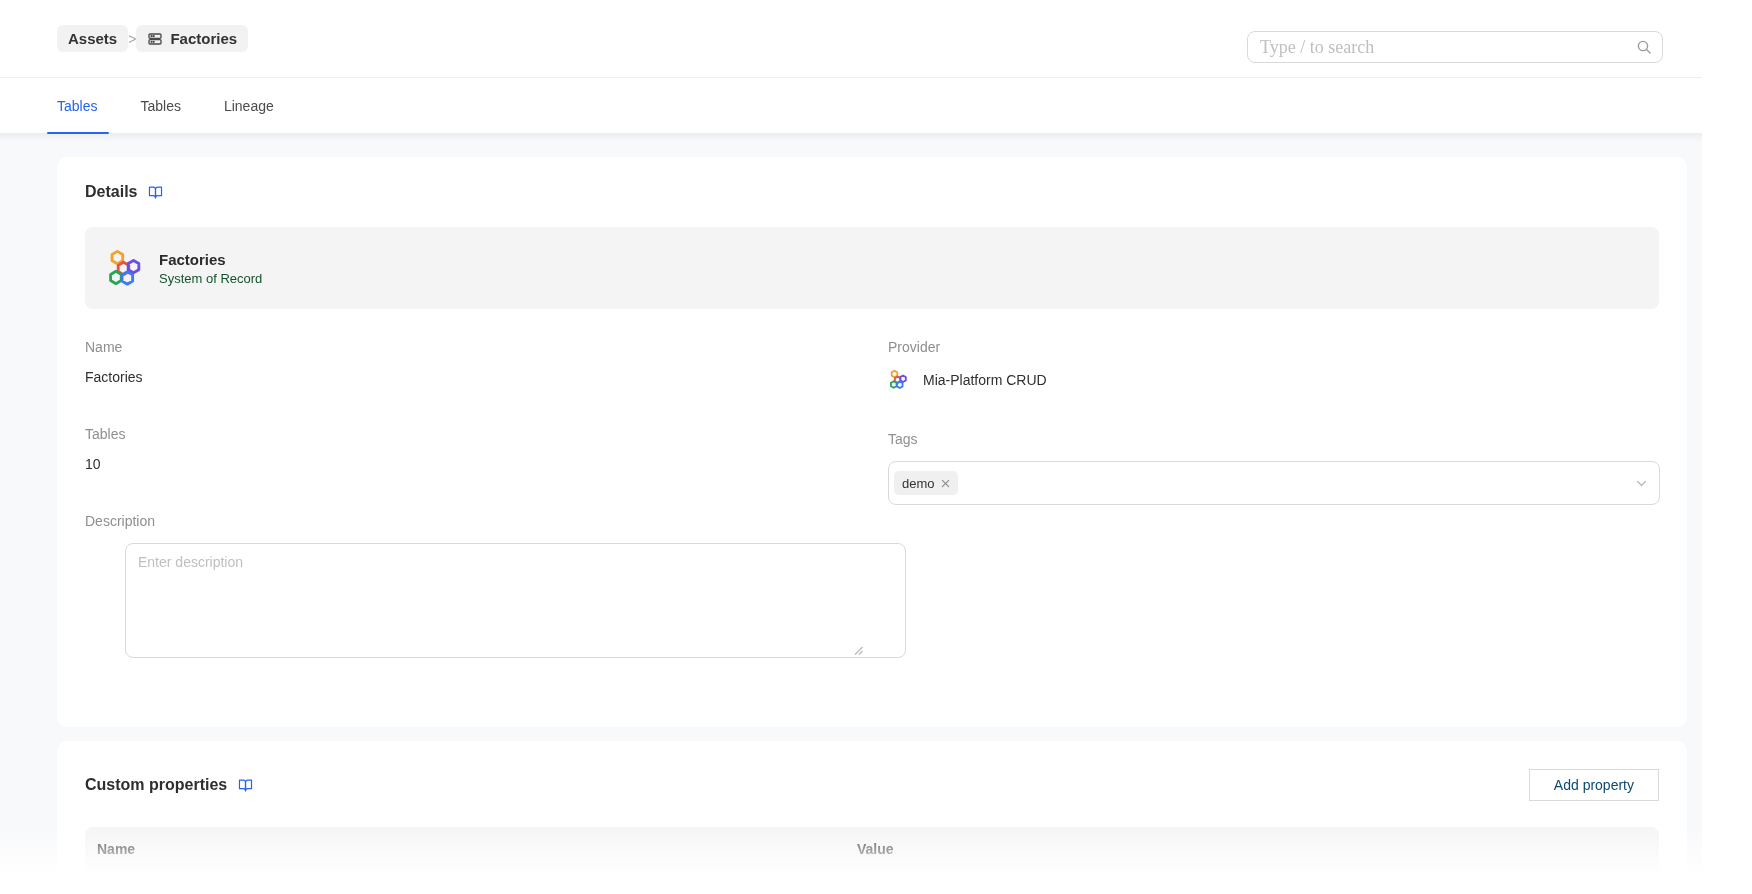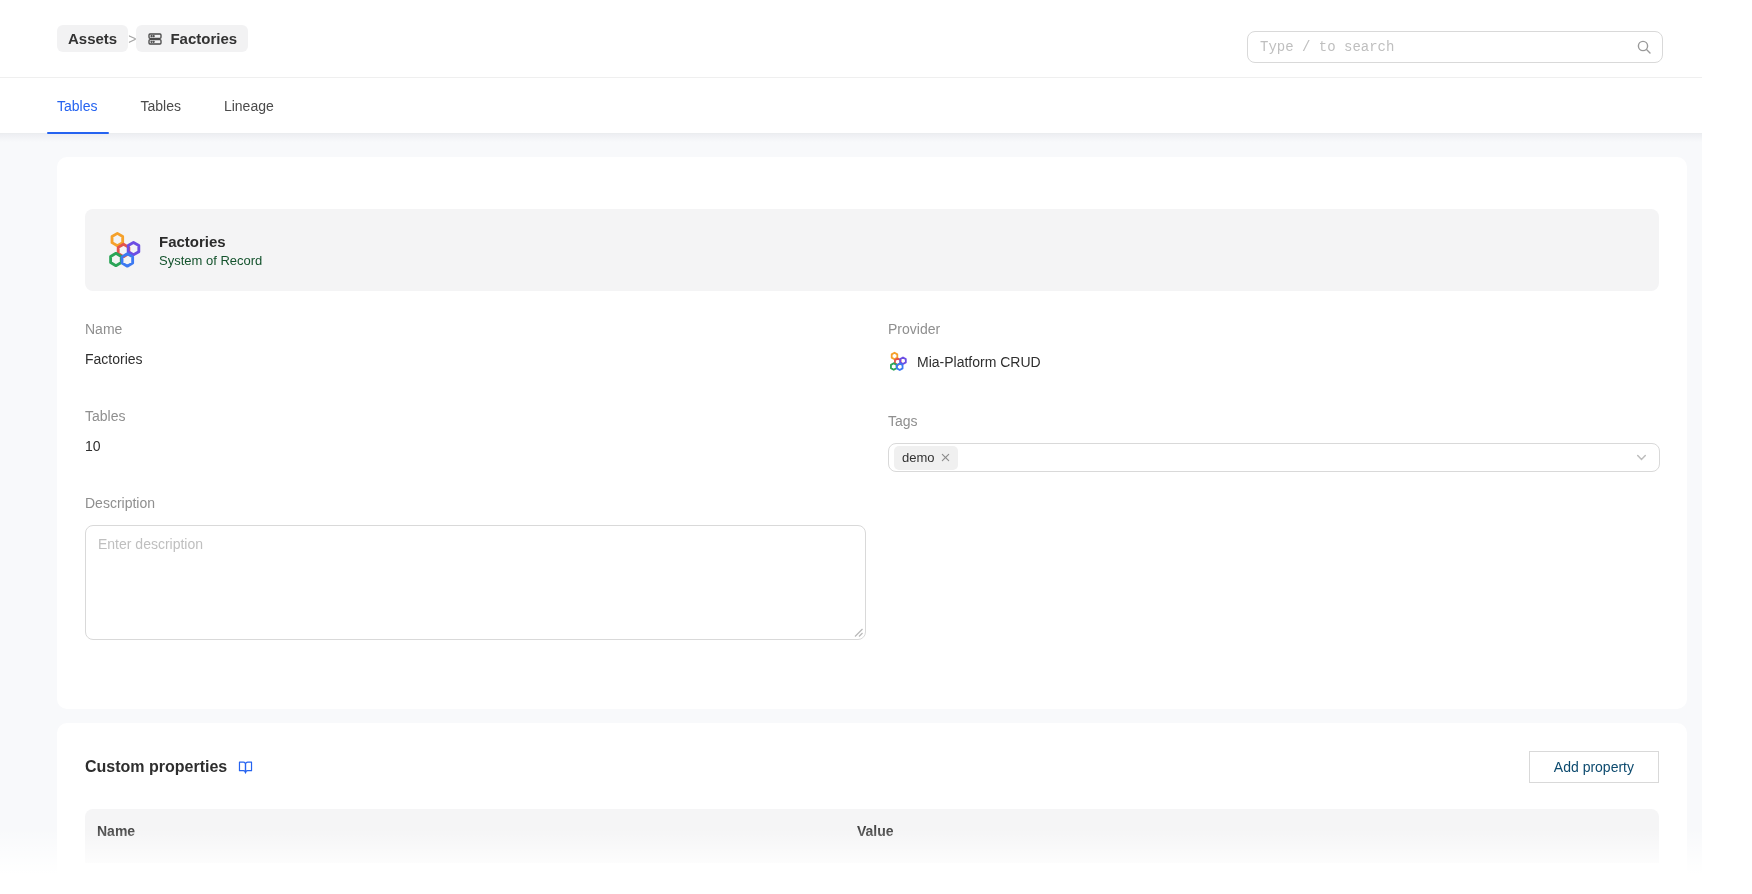--- a/index.html
+++ b/index.html
@@ -11,22 +11,22 @@
   
   .topbar { position:relative; height:78px; background:#fff; border-bottom:1px solid #efefef;
             display:flex; align-items:center; padding-left:57px; }
   .breadcrumb { display:flex; align-items:center; }
   .crumb-pill { display:flex; align-items:center; gap:7px; background:#f2f2f3; border-radius:6px;
                 padding:5px 11px; font-size:15px; font-weight:700; color:#333; cursor:pointer; }
   .crumb-sep { color:#a6a6a6; font-size:14px; }
   .searchbox { position:absolute; left:1247px; top:31px; width:416px; height:32px;
                border:1px solid #d9d9d9; border-radius:8px; background:#fff;
                display:flex; align-items:center; padding:0 10px 0 12px; }
-  .searchbox input { flex:1; border:none; outline:none; font-size:14px; color:#333;
-                     font-family:Liberation Mono, monospace; background:transparent; }
+  .searchbox input { flex:1; border:none; outline:none; font-size:18px; color:#333;
+                     font-family:Liberation Serif, serif; background:transparent; }
   .searchbox input::placeholder { color:#bfbfbf; }
 
   
   .tabbar { position:relative; height:56px; background:#fff; display:flex; align-items:center;
             gap:43px; padding-left:57px; border-bottom:1px solid #ebedef; }
   .tab { position:relative; font-size:14px; color:#4b4b4b; cursor:pointer; height:100%;
          display:flex; align-items:center; }
   .tab.active { color:#2563f0; }
   .tab.active::after { content:""; position:absolute; left:-10px; right:-12px; bottom:-1px;
                        height:2.5px; background:#2563f0; border-radius:2px; }
@@ -46,33 +46,33 @@
 
   .banner { margin-top:26px; background:#f4f4f5; border-radius:8px; height:82px;
             display:flex; align-items:center; gap:16px; padding:0 20px; }
   .banner-name { font-size:15px; font-weight:700; color:#2b2b2b; }
   .banner-sub { font-size:13px; color:#14532d; margin-top:3px; }
 
   .fields { display:grid; grid-template-columns:781px 772px; column-gap:22px; margin-top:30px; }
   .field { margin-bottom:41px; }
   .field-label { font-size:14px; color:#8f8f8f; margin-bottom:14px; }
   .field-value { font-size:14px; color:#2f2f2f; }
-  .provider-row { display:flex; align-items:center; gap:9px; font-size:14px; color:#2f2f2f; }
-
-  .tags-select { width:772px; height:29px; border:1px solid #d9d9d9; border-radius:8px;
+  .provider-row { display:flex; align-items:center; gap:15px; font-size:14px; color:#2f2f2f; }
+
+  .tags-select { width:772px; height:44px; border:1px solid #d9d9d9; border-radius:8px;
                  background:#fff; display:flex; align-items:center; padding:0 11px 0 5px; cursor:pointer; }
   .tag-chip { display:flex; align-items:center; gap:6px; background:#f0f0f0; border-radius:5px;
               height:24px; padding:0 8px; font-size:13px; color:#333; }
   .tag-chip .x { display:flex; align-items:center; cursor:pointer; }
   .tags-spacer { flex:1; }
 
   .desc-wrap { position:relative; width:781px; }
   .desc-wrap textarea { width:781px; height:115px; border:1px solid #d9d9d9; border-radius:8px;
                         resize:none; padding:10px 12px; font-size:14px; font-family:inherit;
-                        color:#333; outline:none; display:block; }
+                        color:#333; outline:none; display:block;margin-left:40px; }
   .desc-wrap textarea::placeholder { color:#bfbfbf; }
   .resize-grip { position:absolute; right:3px; bottom:3px; pointer-events:none; }
 
   .btn-secondary { height:32px; padding:0 24px; background:#fff; border:1px solid #d9d9d9;
                    border-radius:0; font-size:14px; color:#0c4a6e; font-family:inherit; cursor:pointer; }
 
   .prop-table-head { margin-top:26px; background:#f5f5f6; border-radius:8px 8px 0 0; height:54px;
                      display:grid; grid-template-columns:760px 1fr; align-items:start;
                      padding:14px 12px 0 12px; }
   .prop-col { font-size:14px; font-weight:700; color:#454545; }
@@ -127,20 +127,29 @@
         <span>Tables</span>
       </div>
       <div class="tab">
         <span>Lineage</span>
       </div>
     </nav>
 
     <main class="content">
 
       <section class="card details">
+        <div class="card-title-row">
+          <h2 class="card-title">Details</h2>
+          <span>
+            <svg viewBox="0 0 24 24" width="17" height="17" fill="none" stroke="#2563f0" stroke-width="1.7" stroke-linejoin="round">
+              <path d="M3.5 4.5 h5.5 a3 3 0 0 1 3 3 v12 a3 3 0 0 0 -3 -3 h-5.5 z"></path>
+              <path d="M20.5 4.5 h-5.5 a3 3 0 0 0 -3 3 v12 a3 3 0 0 1 3 -3 h5.5 z"></path>
+            </svg>
+          </span>
+        </div>
 
         <div class="banner">
           <span>
             <svg viewBox="0 0 40 40" width="38" height="40" fill="none" stroke-linejoin="round" stroke-width="3">
               <path d="M13 2.5 L18.6 5.75 L18.6 12.25 L13 15.5 L7.4 12.25 L7.4 5.75 Z" stroke="#F5A12B"></path>
               <path d="M19.5 14 L25.1 17.25 L25.1 23.75 L19.5 27 L13.9 23.75 L13.9 17.25 Z" stroke="#E4524C"></path>
               <path d="M30 12 L35.6 15.25 L35.6 21.75 L30 25 L24.4 21.75 L24.4 15.25 Z" stroke="#6C4EE3"></path>
               <path d="M11.5 23.5 L17.1 26.75 L17.1 33.25 L11.5 36.5 L5.9 33.25 L5.9 26.75 Z" stroke="#2AA457"></path>
               <path d="M23.5 24 L29.1 27.25 L29.1 33.75 L23.5 37 L17.9 33.75 L17.9 27.25 Z" stroke="#3C79F2"></path>
             </svg>

